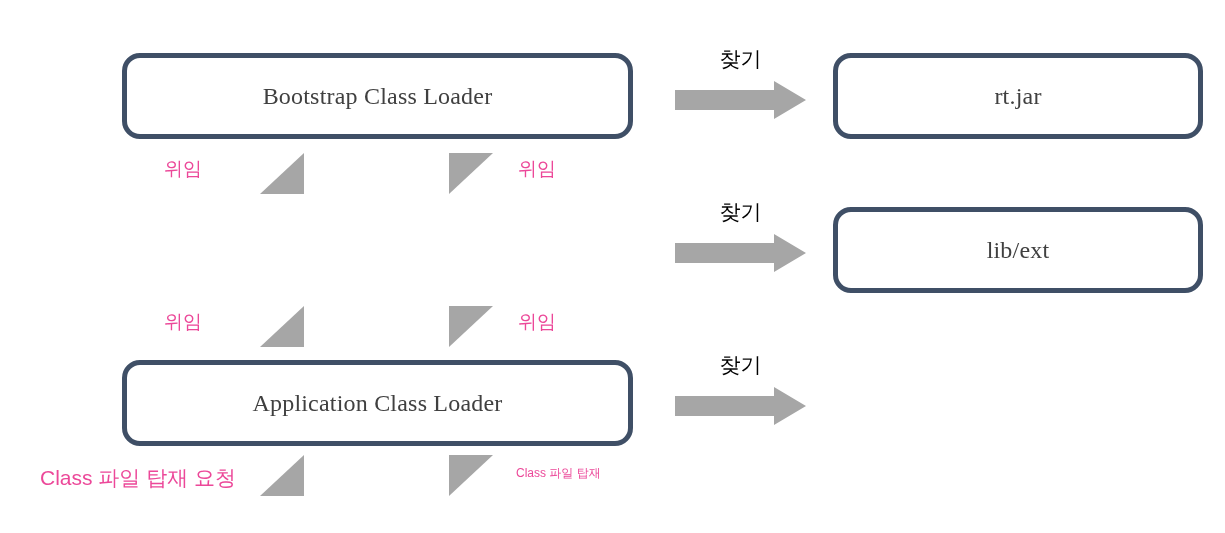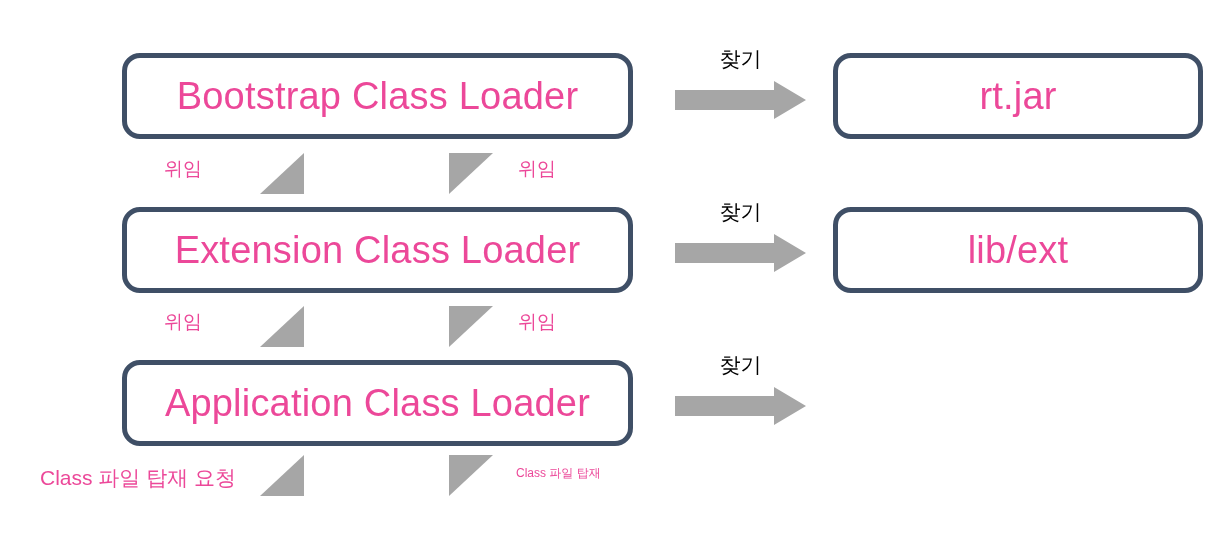--- a/index.html
+++ b/index.html
@@ -24,26 +24,27 @@
     position: absolute;
     box-sizing: border-box;
     background: #ffffff;
     border: 5px solid #3f4f66;
     border-radius: 18px;
     display: flex;
     align-items: center;
     justify-content: center;
   }
   .node-label {
-    font-size: 38px;
+    font-size: 24px;
     font-weight: 400;
     letter-spacing: 0.2px;
-    color: #ec4899;
+    color: #404040;
     white-space: nowrap;
     line-height: 1;
+    font-family: Liberation Serif, serif;
   }
 
   .loader-box { left: 122px; width: 511px; height: 86px; }
   .target-box { left: 833px; width: 370px; height: 86px; }
 
   .row1 { top: 53px; }
   .row2 { top: 207px; }
   .row3 { top: 360px; }
 
   
@@ -137,23 +138,20 @@
   </div>
 
   <div class="tri tri-right tri-gap1">
     <svg viewBox="0 0 44 41" preserveAspectRatio="none" aria-hidden="true">
       <polygon points="0,0 44,0 0,41" fill="#a6a6a6"></polygon>
     </svg>
   </div>
 
   <div class="delegate-label dl-right dl-gap1-right">위임</div>
 
-  <div class="node-box loader-box row2">
-    <span class="node-label">Extension Class Loader</span>
-  </div>
 
   <div class="find-label flabel-row2">찾기</div>
 
   <div class="find-arrow arrow-row2">
     <svg viewBox="0 0 131 38" preserveAspectRatio="none" aria-hidden="true">
       <polygon points="0,9 99,9 99,0 131,19 99,38 99,29 0,29" fill="#a6a6a6"></polygon>
     </svg>
   </div>
 
   <div class="node-box target-box row2">

